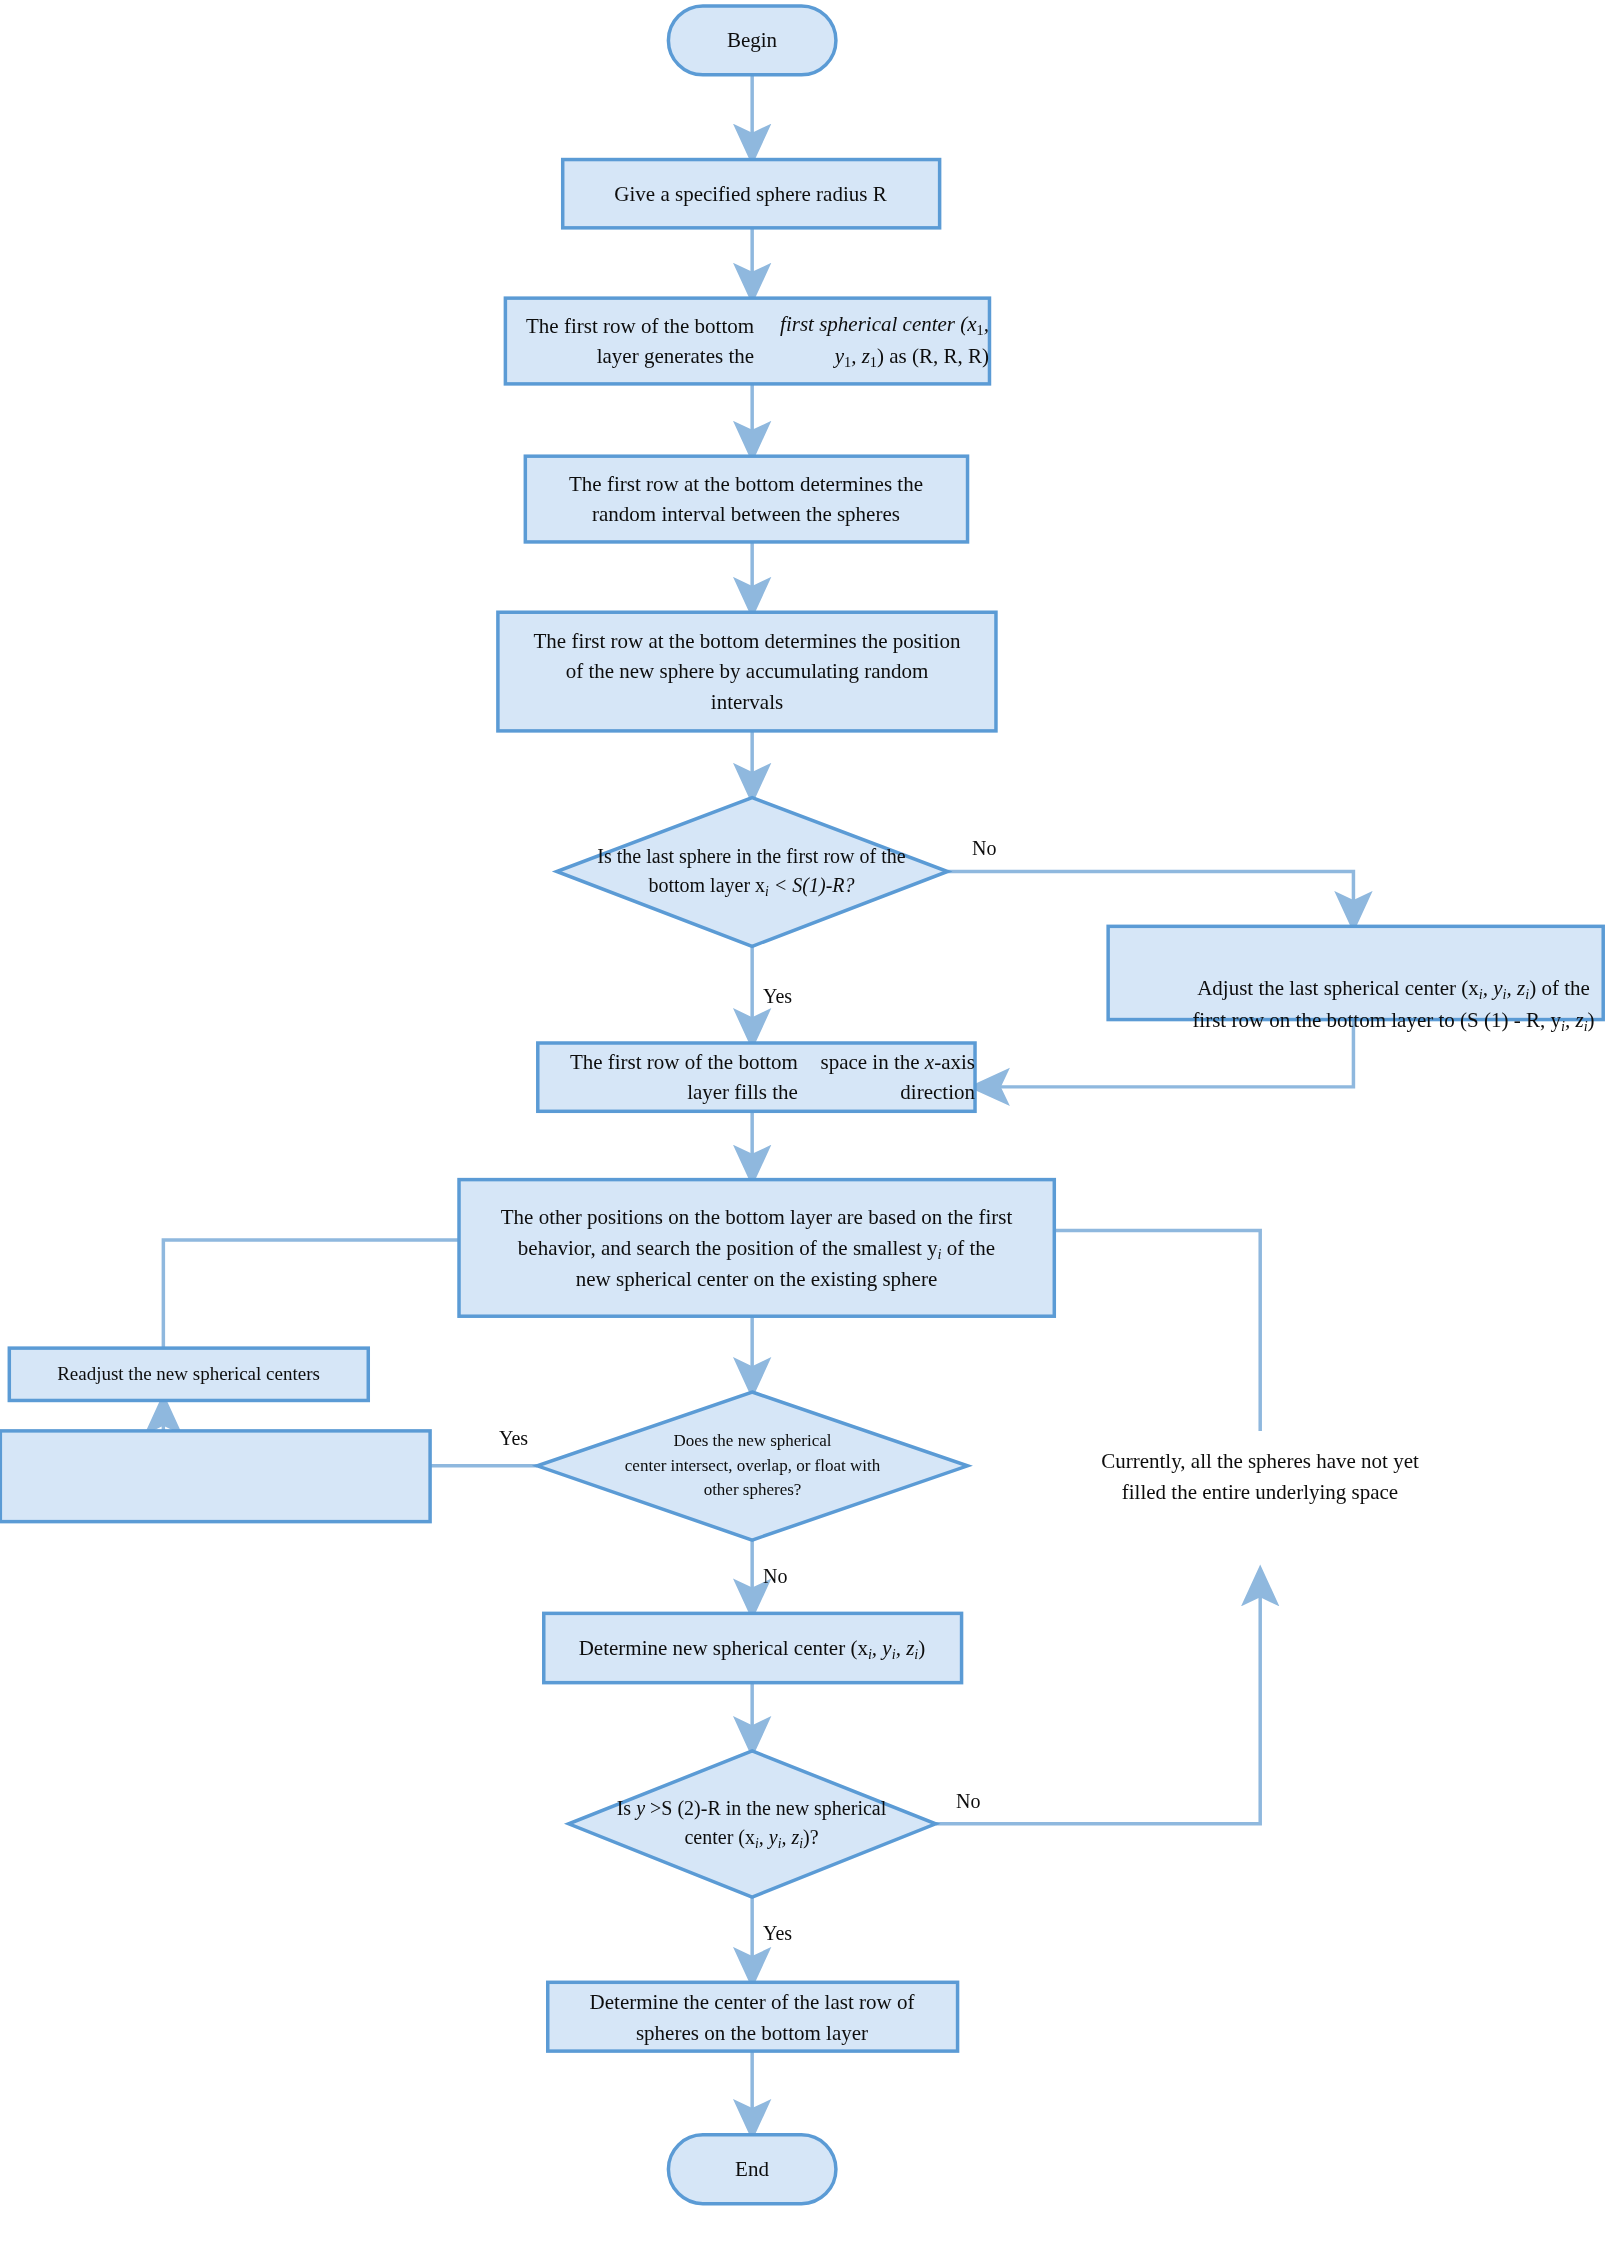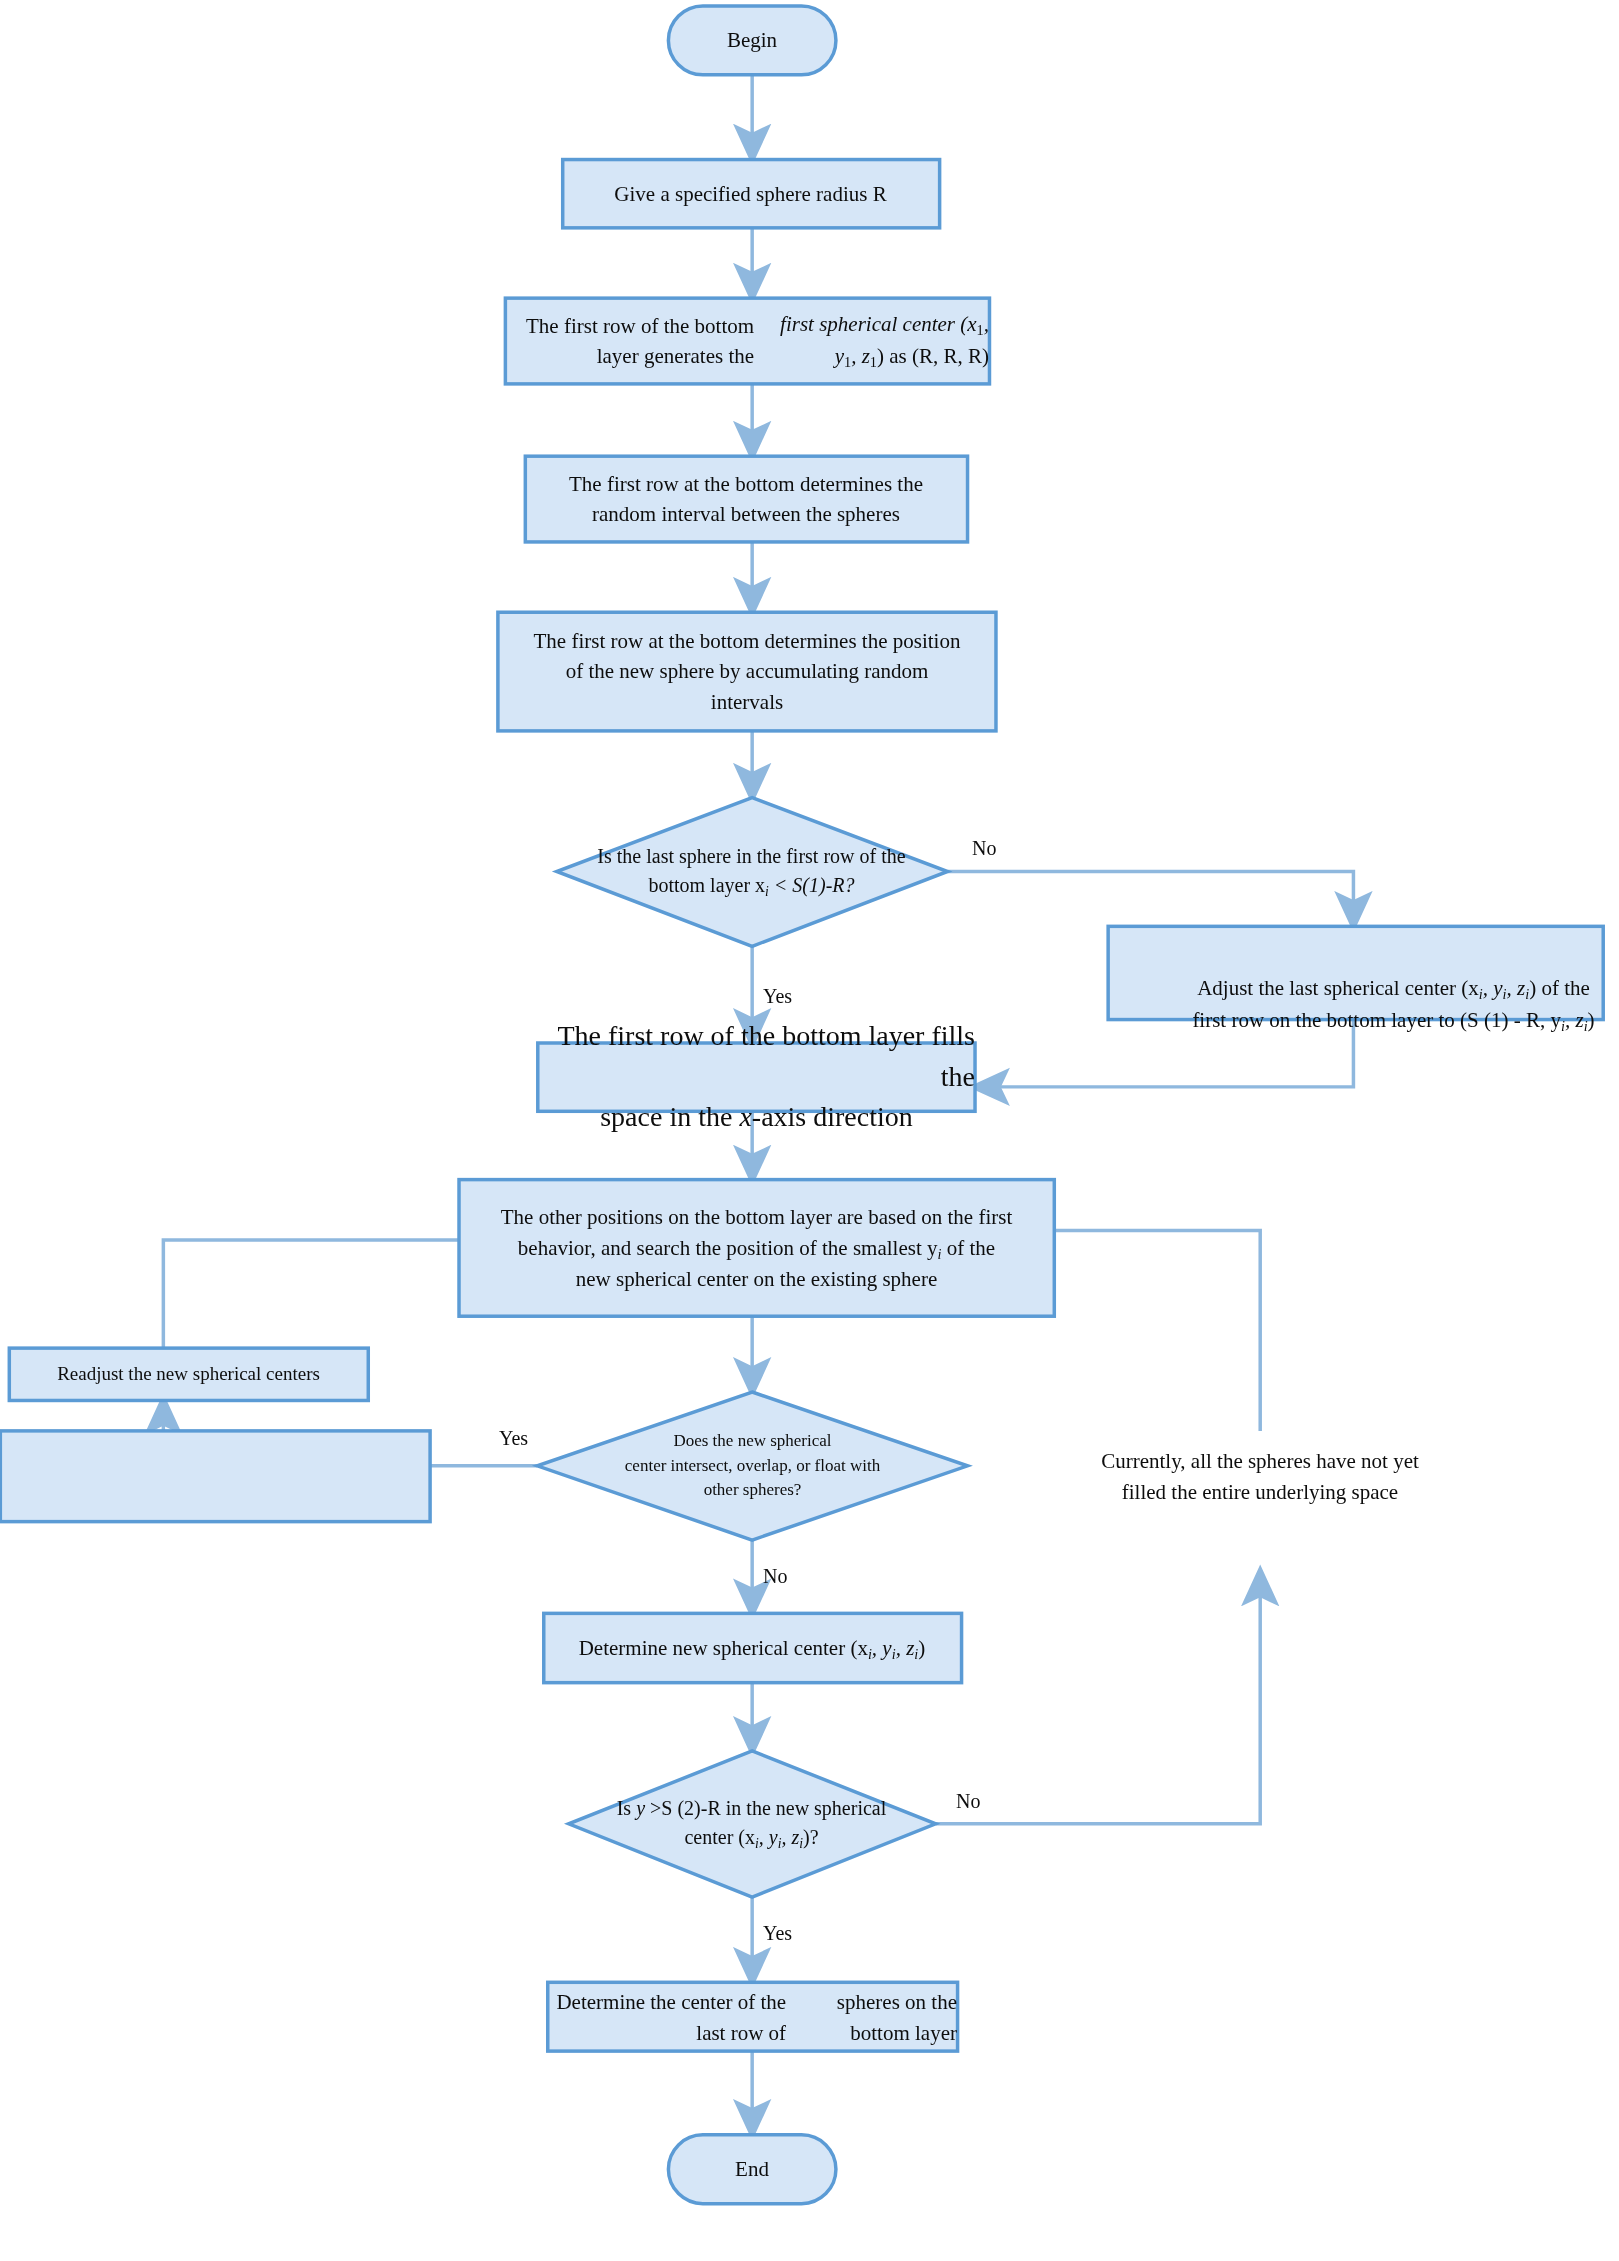--- a/index.html
+++ b/index.html
@@ -135,21 +135,21 @@
   <div class="node-text" style="left:556px;top:822px;width:391px;height:100px;font-size:20px;flex-direction:column;">
     <span>Is the last sphere in the first row of the</span>
     <span><span>bottom layer x</span><span class="sub it">i</span><span class="it"> &lt; S(1)-R?</span></span>
   </div>
 
   <div class="node-text" style="left:1108px;top:958px;width:495px;height:93px;font-size:21px;flex-direction:column;padding-left:38px;">
     <span><span>Adjust the last spherical center (x</span><span class="sub it">i</span><span class="it">, y</span><span class="sub it">i</span><span class="it">, z</span><span class="sub it">i</span><span>) of the</span></span>
     <span><span>first row on the bottom layer to (S (1) - R, y</span><span class="sub it">i</span><span class="it">, z</span><span class="sub it">i</span><span>)</span></span>
   </div>
 
-  <div class="node-text" style="left:538px;top:1043px;width:437px;height:68px;font-size:28px;flex-direction:column;">
+  <div class="node-text" style="left:538px;top:1043px;width:437px;height:68px;font-size:21px;flex-direction:row;">
     <span>The first row of the bottom layer fills the</span>
     <span><span>space in the </span><span class="it">x</span><span>-axis direction</span></span>
   </div>
 
   <div class="node-text" style="left:459px;top:1180px;width:595px;height:137px;font-size:21px;flex-direction:column;">
     <span>The other positions on the bottom layer are based on the first</span>
     <span><span>behavior, and search the position of the smallest y</span><span class="sub it">i</span><span> of the</span></span>
     <span>new spherical center on the existing sphere</span>
   </div>
 
@@ -168,21 +168,21 @@
 
   <div class="node-text" style="left:543px;top:1614px;width:418px;height:69px;font-size:21px;">
     <span><span>Determine new spherical center (x</span><span class="sub it">i</span><span class="it">, y</span><span class="sub it">i</span><span class="it">, z</span><span class="sub it">i</span><span>)</span></span>
   </div>
 
   <div class="node-text" style="left:568px;top:1775px;width:367px;height:98px;font-size:20px;flex-direction:column;">
     <span><span>Is </span><span class="it">y</span><span> &gt;S (2)-R in the new spherical</span></span>
     <span><span>center (x</span><span class="sub it">i</span><span class="it">, y</span><span class="sub it">i</span><span class="it">, z</span><span class="sub it">i</span><span>)?</span></span>
   </div>
 
-  <div class="node-text" style="left:547px;top:1983px;width:410px;height:69px;font-size:21px;flex-direction:row;">
+  <div class="node-text" style="left:547px;top:1983px;width:410px;height:69px;font-size:21px;flex-direction:column;">
     <span>Determine the center of the last row of</span>
     <span>spheres on the bottom layer</span>
   </div>
 
   <div class="node-text" style="left:668px;top:2135px;width:168px;height:69px;font-size:21px;">End</div>
 
   <div class="edge-label" style="left:972px;top:837px;">No</div>
   <div class="edge-label" style="left:763px;top:985px;">Yes</div>
   <div class="edge-label" style="left:499px;top:1427px;">Yes</div>
   <div class="edge-label" style="left:763px;top:1565px;">No</div>

